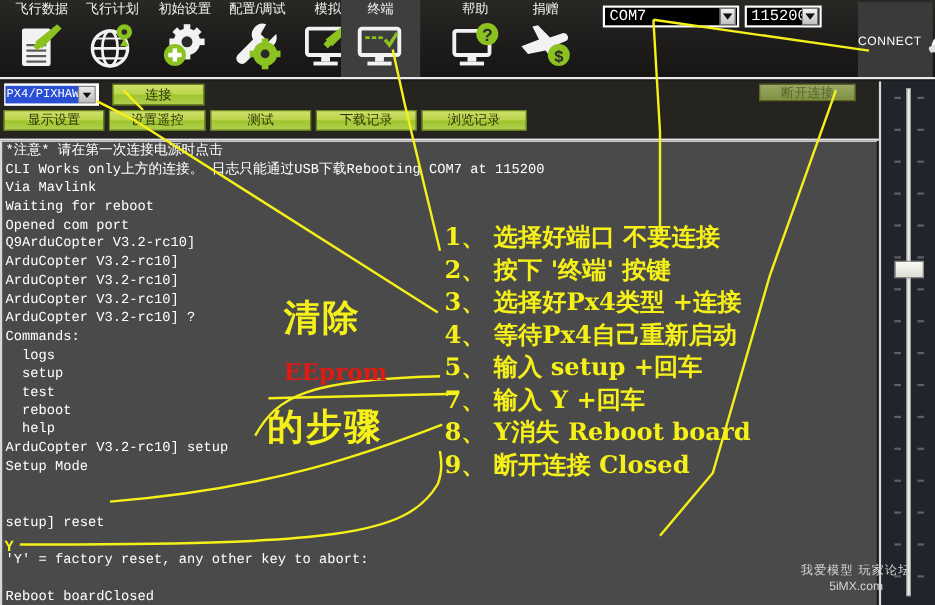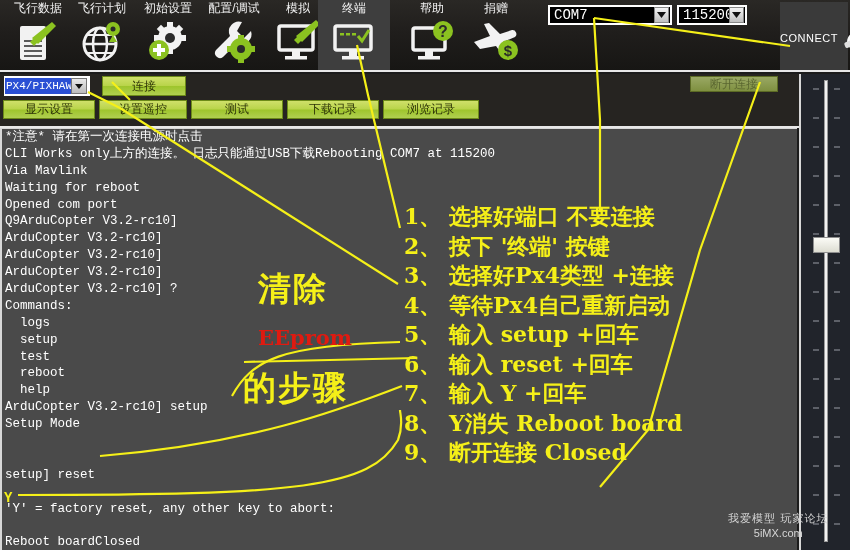--- a/index.html
+++ b/index.html
@@ -315,21 +315,21 @@
         <svg width="52" height="48" viewBox="0 0 52 48">
           <rect x="7" y="8" width="34" height="24" rx="2" fill="none" stroke="#f2f2f2" stroke-width="3.5"></rect>
           <rect x="20" y="32" width="8" height="6" fill="#f2f2f2"></rect>
           <rect x="13" y="38" width="22" height="3.5" fill="#f2f2f2"></rect>
           <path d="M24 18 L44 2 L48 6 L30 24 Z" fill="#8bc220"></path>
           <path d="M22 22 L30 14 L34 18 L26 26 Z" fill="#8bc220"></path>
         </svg>
       </span>
     </div>
 
-    <div class="tb-item active" style="left:318px">
+    <div class="tb-item active" style="left:310px">
       <span class="tb-label">终端</span>
       <span class="tb-icon">
         <svg width="52" height="48" viewBox="0 0 52 48">
           <rect x="7" y="8" width="36" height="24" rx="2" fill="none" stroke="#f2f2f2" stroke-width="3.5"></rect>
           <rect x="21" y="32" width="8" height="6" fill="#f2f2f2"></rect>
           <rect x="14" y="38" width="22" height="3.5" fill="#f2f2f2"></rect>
           <rect x="12" y="15" width="4" height="2.5" fill="#8bc220"></rect>
           <rect x="18" y="15" width="4" height="2.5" fill="#8bc220"></rect>
           <rect x="24" y="15" width="4" height="2.5" fill="#8bc220"></rect>
           <path d="M30 18 L34 23 L41 12" fill="none" stroke="#8bc220" stroke-width="3"></path>
@@ -486,21 +486,20 @@
         <path d="M244,362 L416,358"></path>
       </g>
     </svg>
 
     <div class="steps">
       <div>1、 选择好端口  不要连接</div>
       <div>2、 按下 '终端' 按键</div>
       <div>3、 选择好Px4类型  +连接</div>
       <div>4、 等待Px4自己重新启动</div>
       <div>5、 输入 setup +回车</div>
-      <div>6、 输入 reset +回车</div>
       <div>7、 输入 Y +回车</div>
       <div>8、 Y消失 Reboot board</div>
       <div>9、 断开连接 Closed</div>
     </div>
 
     <div class="clr-title">清除</div>
     <div class="clr-eeprom">EEprom</div>
     <div class="clr-steps">的步骤</div>
     <div class="y-mark">Y</div>
   </div>

